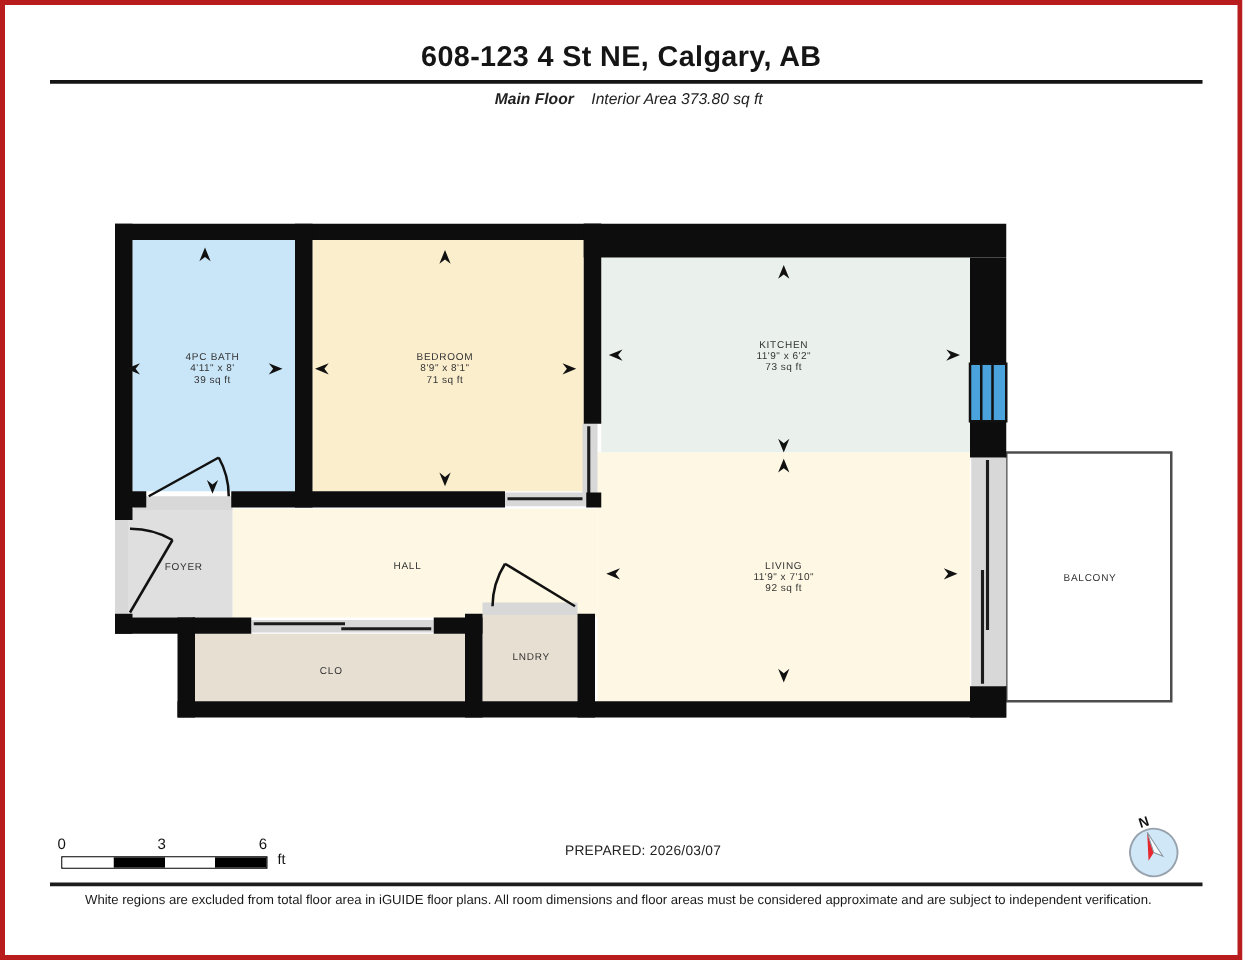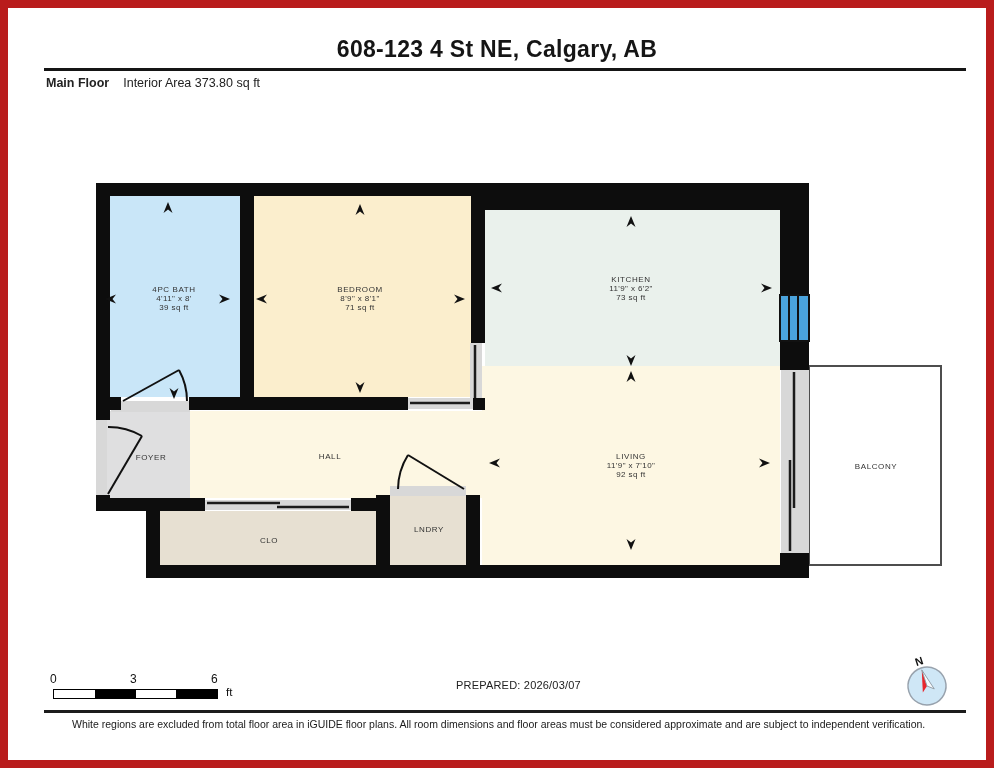--- a/index.html
+++ b/index.html
@@ -1,27 +1,27 @@
 <!DOCTYPE html>
 <html><head>
 <meta charset="utf-8">
 <style>
   html,body{margin:0;padding:0;background:#fff;}
   .page{
     position:relative;width:994px;height:768px;background:#ffffff;
-    border:8px solid #b91c1c;box-sizing:border-box;overflow:hidden;
+    border:4px solid #b91c1c;box-sizing:border-box;overflow:hidden;
     font-family:"Liberation Sans", sans-serif;color:#111;
   }
   .title{
     position:absolute;top:28px;left:0;width:100%;text-align:center;
     font-size:23px;font-weight:bold;letter-spacing:.3px;color:#151515;
   }
   .title-rule{position:absolute;top:60px;left:36px;width:922px;height:3px;background:#151515;}
   .subtitle{
-    position:absolute;top:68px;left:38px;width:922px;font-size:12.5px;color:#222;
+    position:absolute;top:68px;left:38px;width:922px;text-align:center;font-size:12.5px;color:#222;font-style:italic;
   }
   .subtitle .floor{font-weight:bold;margin-right:14px;}
   .plan{position:absolute;left:0;top:0;width:994px;height:768px;}
   .rlabel{font-family:"Liberation Sans",sans-serif;font-size:8px;fill:#333;letter-spacing:.4px;text-anchor:middle;}
   .rname{font-size:8px;letter-spacing:.6px;}
   .scalebar{position:absolute;left:45px;top:664px;width:230px;height:32px;font-size:12px;color:#111;}
   .scalebar .tick{position:absolute;top:0;}
   .tick0{left:-3px;} .tick3{left:77px;} .tick6{left:158px;}
   .bar{position:absolute;left:0;top:17px;width:163px;height:8px;border:1.5px solid #000;display:flex;box-sizing:content-box;}
   .bar div{height:100%;width:25%;}

